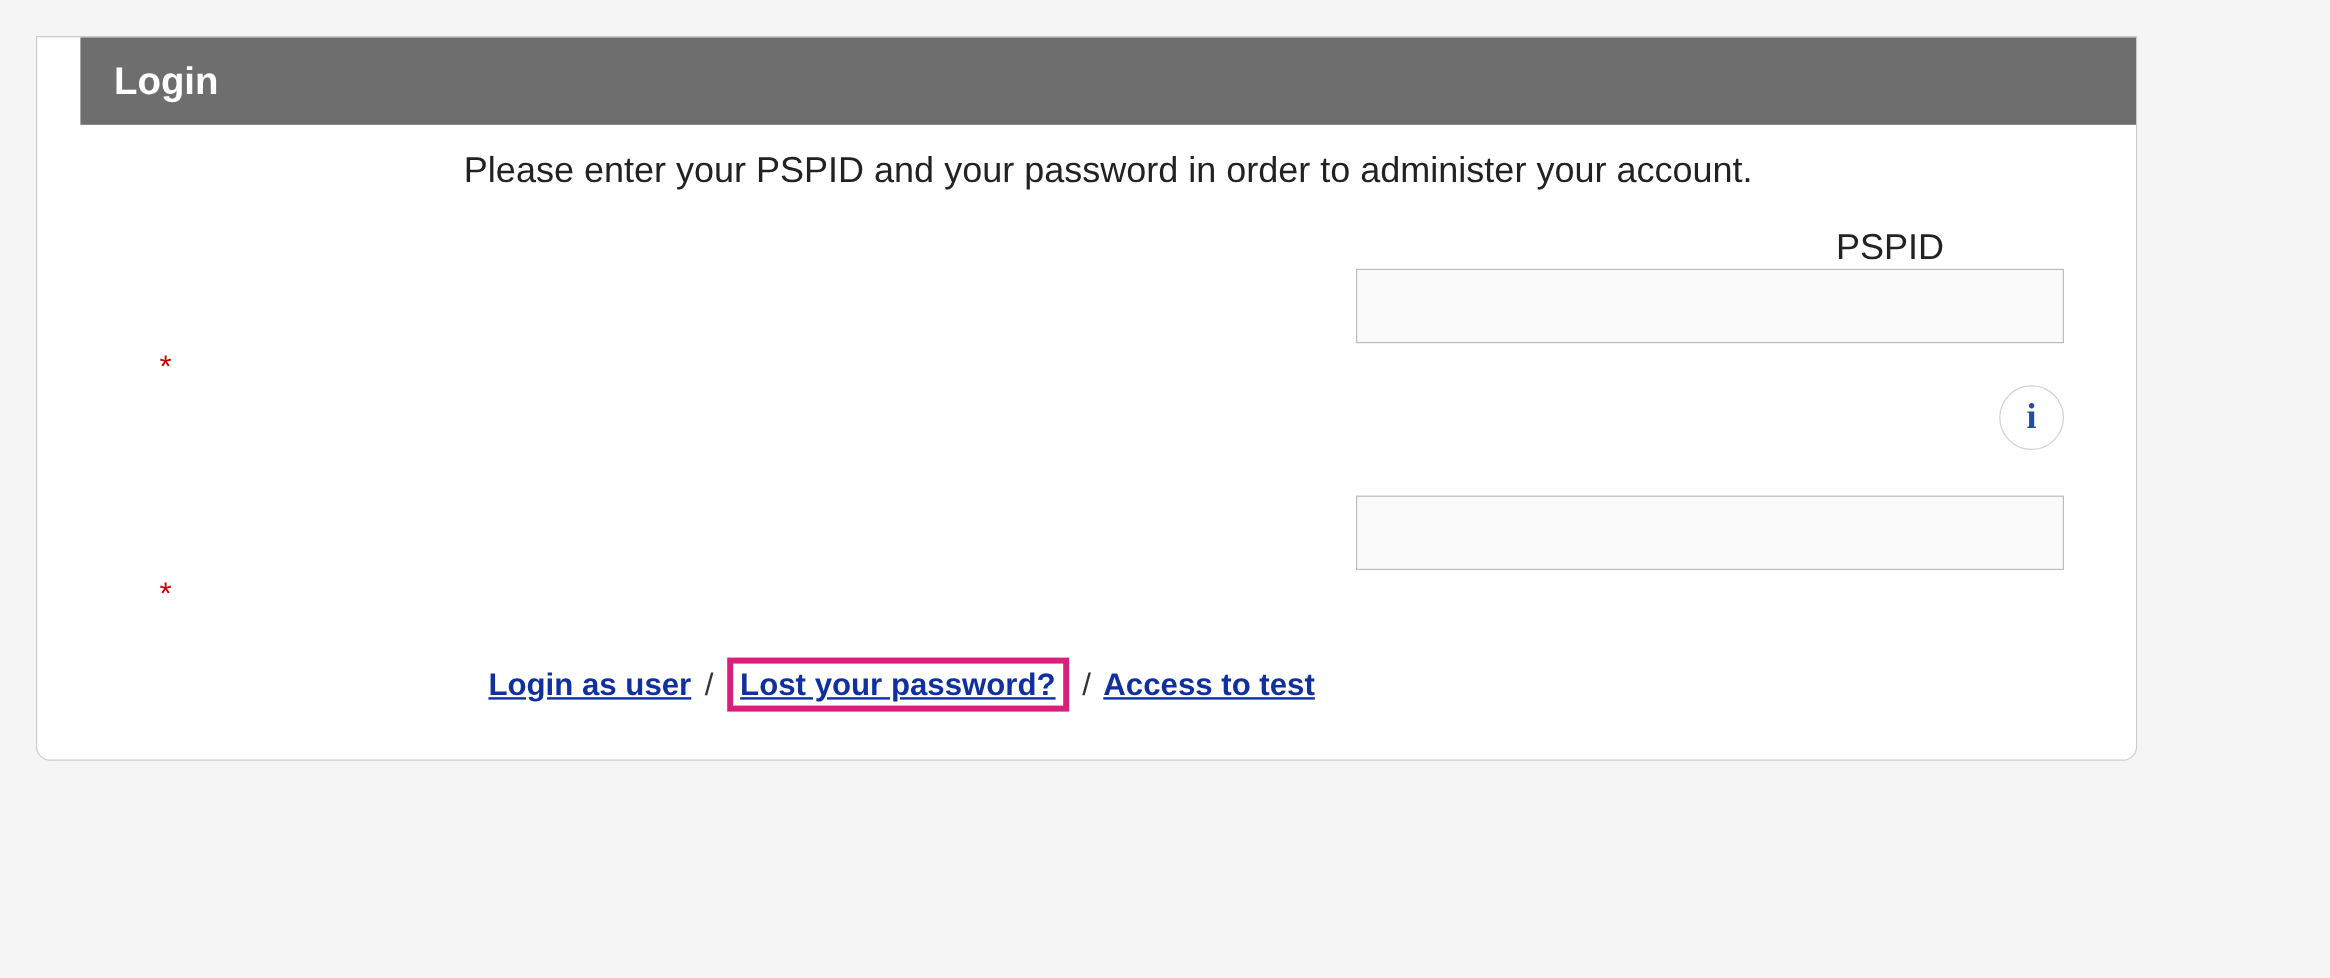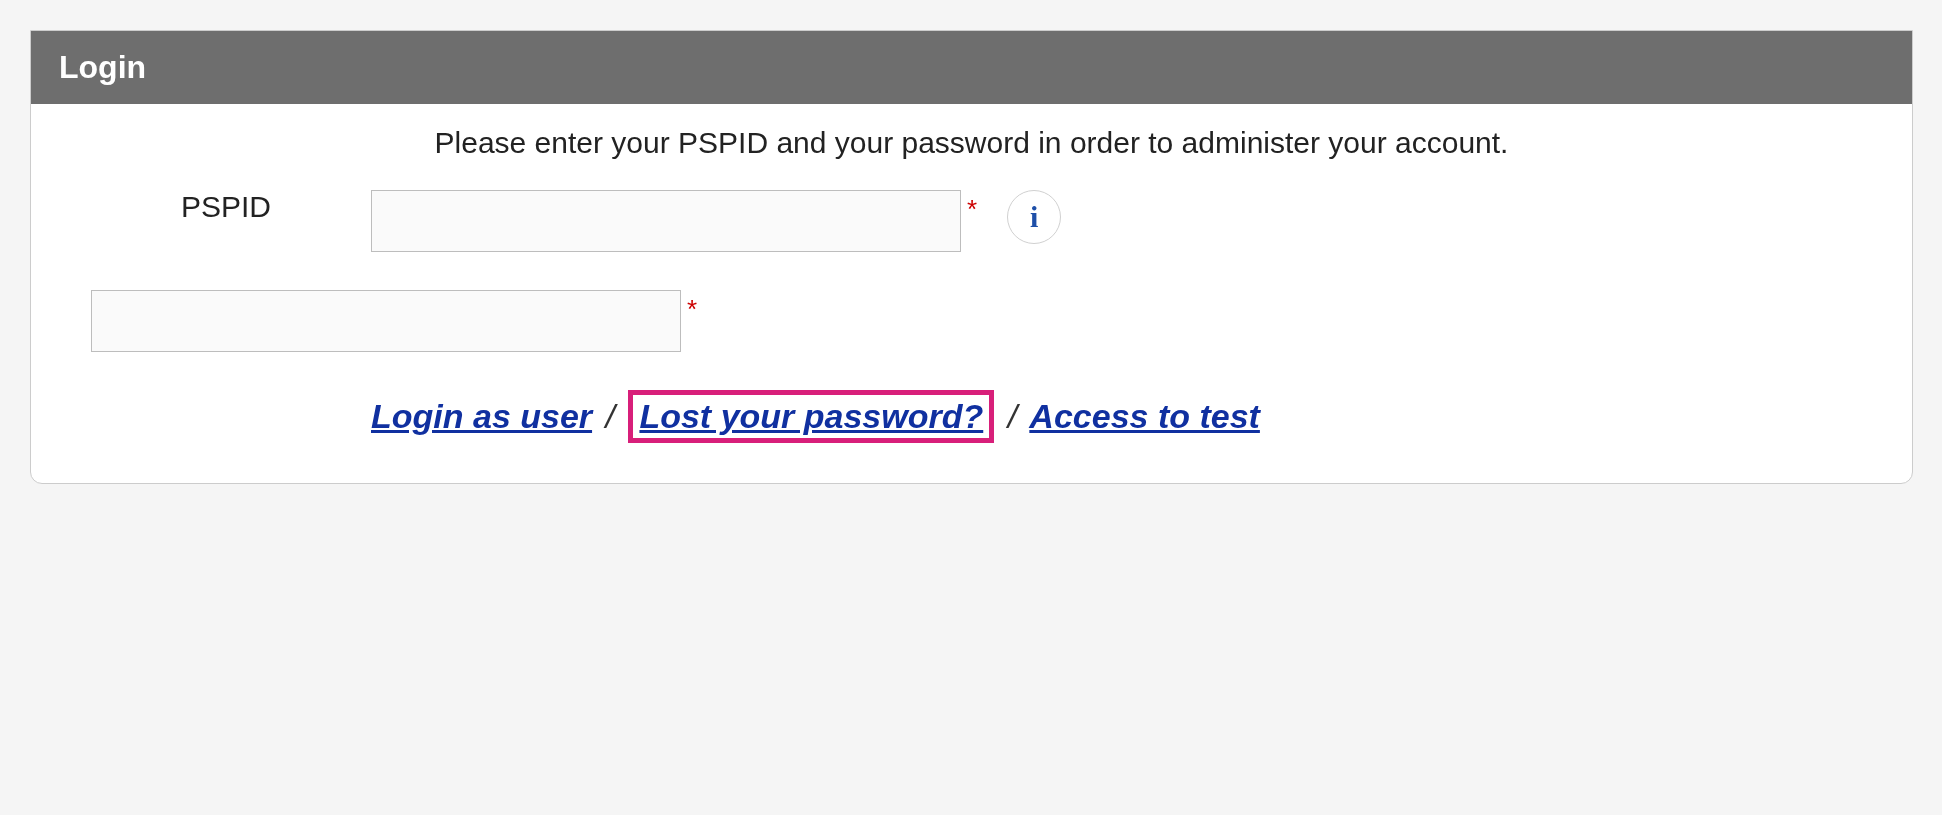--- a/index.html
+++ b/index.html
@@ -6,46 +6,48 @@
       box-sizing: border-box;
       margin: 0;
       padding: 0;
     }
     body {
       font-family: Arial, Helvetica, sans-serif;
       background: #f5f5f5;
       padding: 30px;
     }
     .login-panel {
-      width: 1883px;
+      width: 1751px;
       background: #fff;
       border: 1px solid #ccc;
       border-radius: 0 0 12px 12px;
       overflow: hidden;
+      padding-left: 36px;
     }
     .panel-header {
       background: #6e6e6e;
       color: #fff;
       padding: 18px 28px;
       font-size: 32px;
       font-weight: bold;
     }
     .panel-body {
       padding: 22px 60px 40px 60px;
     }
     .instructions {
       font-size: 30px;
       color: #222;
       margin-bottom: 30px;
       text-align: center;
     }
     .form-row {
       display: flex;
-      align-items: flex-start;
+      align-items: flex-end;
       margin-bottom: 38px;
+      flex-direction: column;
     }
     .form-label {
       width: 280px;
       text-align: left;
       font-size: 30px;
       color: #222;
       padding-left: 90px;
     }
     .form-input {
       width: 590px;
@@ -89,24 +91,23 @@
       font-weight: bold;
       color: #555;
       letter-spacing: 1px;
       border: 1px solid #aaa;
       border-radius: 6px;
       background: linear-gradient(to bottom, #fdfdfd 0%, #e8e8e8 50%, #cfcfcf 100%);
       cursor: pointer;
     }
     .links-row {
       padding-left: 280px;
-      font-size: 34px;
+      font-size: 26px;
       color: #1030a0;
       font-weight: bold;
-      font-style: italic;
     }
     .links-row a {
       color: #1030a0;
       text-decoration: underline;
       font-weight: bold;
     }
     .sep {
       color: #333;
       font-weight: normal;
       margin: 0 4px;

